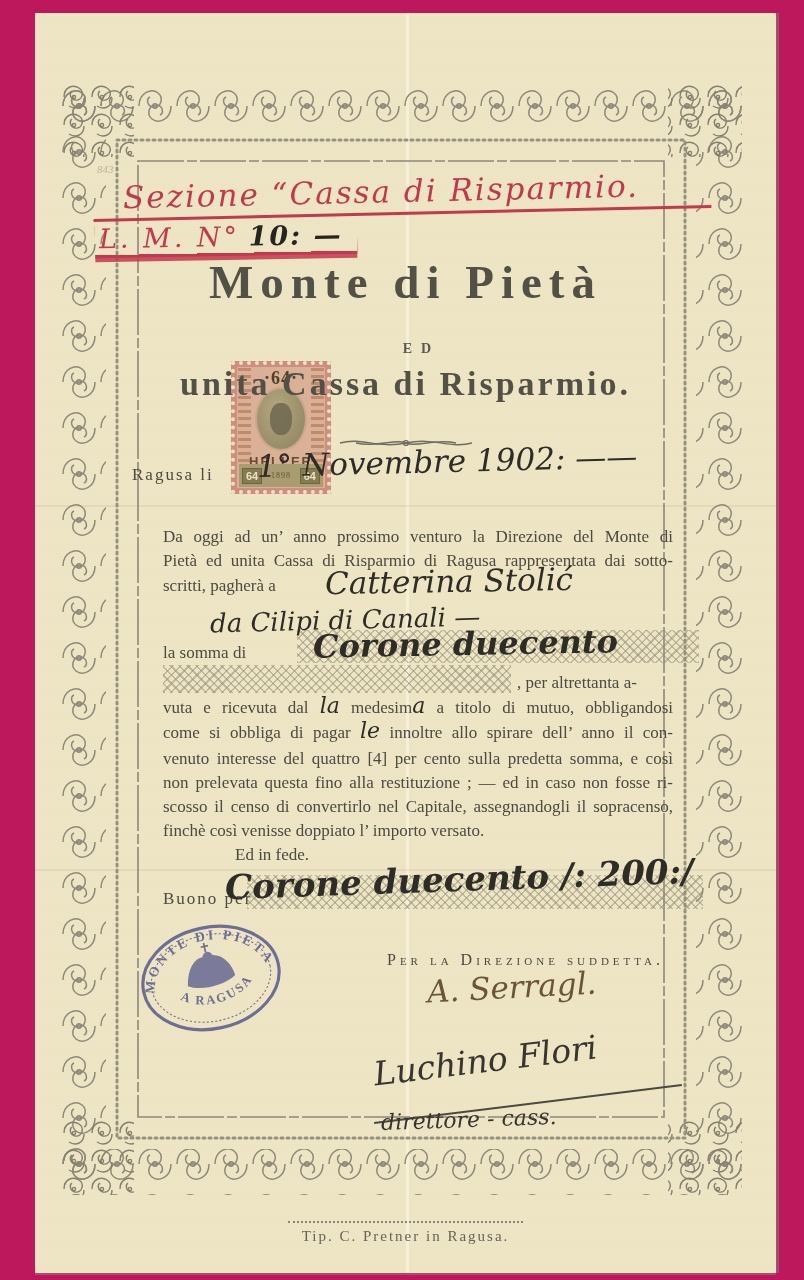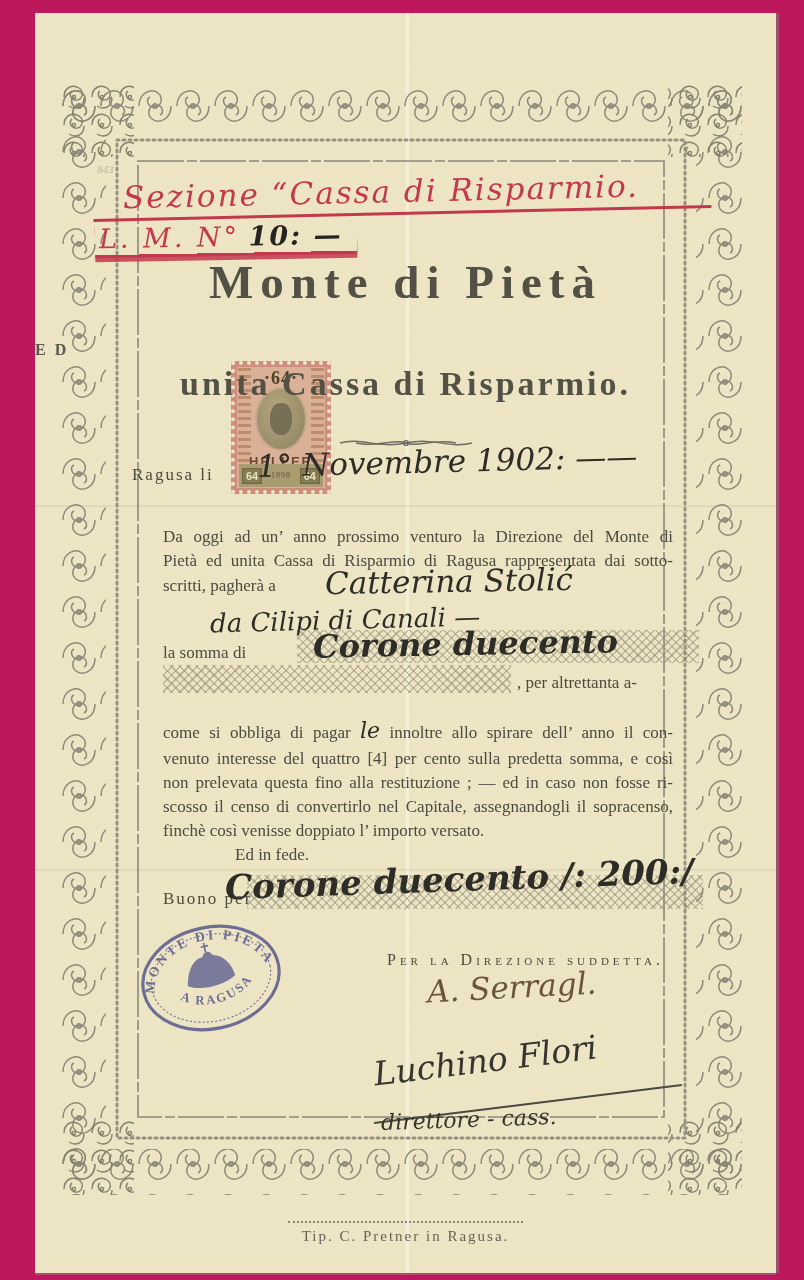--- a/index.html
+++ b/index.html
@@ -19,21 +19,21 @@
   .red-line2{position:absolute;left:60px;top:208px;font-family:"DejaVu Serif",serif;font-style:italic;
              font-size:27px;transform:rotate(-1deg);padding:0 14px 1px 4px;
              box-shadow:0 3px 0 #c2394e,0 7px 0 rgba(194,57,78,.85);white-space:nowrap;}
   .red-line2 .rl-prefix{color:#c2394e;letter-spacing:3px;}
   .red-line2 .rl-number{color:#262420;font-weight:bold;letter-spacing:2px;}
   .pencil-note{position:absolute;left:62px;top:150px;font-size:11px;color:#8a8374;opacity:.5;font-style:italic;}
 
   
   .title-main{position:absolute;left:0;top:242px;width:100%;text-align:center;font-size:47px;font-weight:bold;
               color:#535146;letter-spacing:7px;z-index:2;}
-  .title-ed{position:absolute;left:0;top:328px;width:100%;font-size:16px;color:#5a5850;
+  .title-ed{position:absolute;left:16px;top:328px;width:100%;text-align:center;font-size:14px;color:#5a5850;
             letter-spacing:9px;font-weight:bold;z-index:2;}
   .title-sub{position:absolute;left:0;top:352px;width:100%;text-align:center;font-size:34px;font-weight:bold;
              color:#535146;letter-spacing:3px;z-index:2;}
 
   
   .stamp{position:absolute;left:196px;top:348px;width:100px;height:133px;background:#cf8d7f;
          border:4px dotted #ece4c2;z-index:1;}
   .stamp-inner{position:absolute;inset:2px;background:#dab097;overflow:hidden;}
   .stamp-col{position:absolute;top:0;bottom:26px;width:13px;opacity:.75;
              background-image:repeating-linear-gradient(0deg,#b5805f 0 3px,rgba(0,0,0,0) 3px 7px);}
@@ -172,20 +172,21 @@
     <div class="pline" style="top:563px">scritti, pagherà a</div>
     <div class="hand payee-name">Catterina Stolić</div>
     <div class="hand payee-origin">da Cilipi di Canali —</div>
 
     <div class="pline" style="top:630px">la somma di</div>
     <div class="wave" style="left:262px;top:617px;width:402px;height:33px"></div>
     <div class="hand sum-words">Corone duecento</div>
     <div class="wave" style="left:128px;top:652px;width:348px;height:28px"></div>
     <div class="pline" style="left:482px;top:660px;width:160px">, per altrettanta a-</div>
 
+    <div class="pline jline" style="top:685px"><span>vuta e ricevuta dal</span> <span class="hand-inline">la</span> <span>medesim</span><span class="hand-inline">a</span> <span>a titolo di mutuo, obbligandosi</span></div>
 
     <div class="pline jline" style="top:710px"><span>come si obbliga di pagar</span> <span class="hand-inline">le</span> <span>innoltre allo spirare dell’ anno il con-</span></div>
 
     <div class="pline jline" style="top:736px">venuto interesse del quattro [4] per cento sulla predetta somma, e così</div>
     <div class="pline jline" style="top:760px">non prelevata questa fino alla restituzione ; — ed in caso non fosse ri-</div>
     <div class="pline jline" style="top:784px">scosso il censo di convertirlo nel Capitale, assegnandogli il sopracenso,</div>
     <div class="pline" style="top:808px">finchè così venisse doppiato l’ importo versato.</div>
     <div class="closing">Ed in fede.</div>
 
     <div class="buono-label">Buono per</div>

